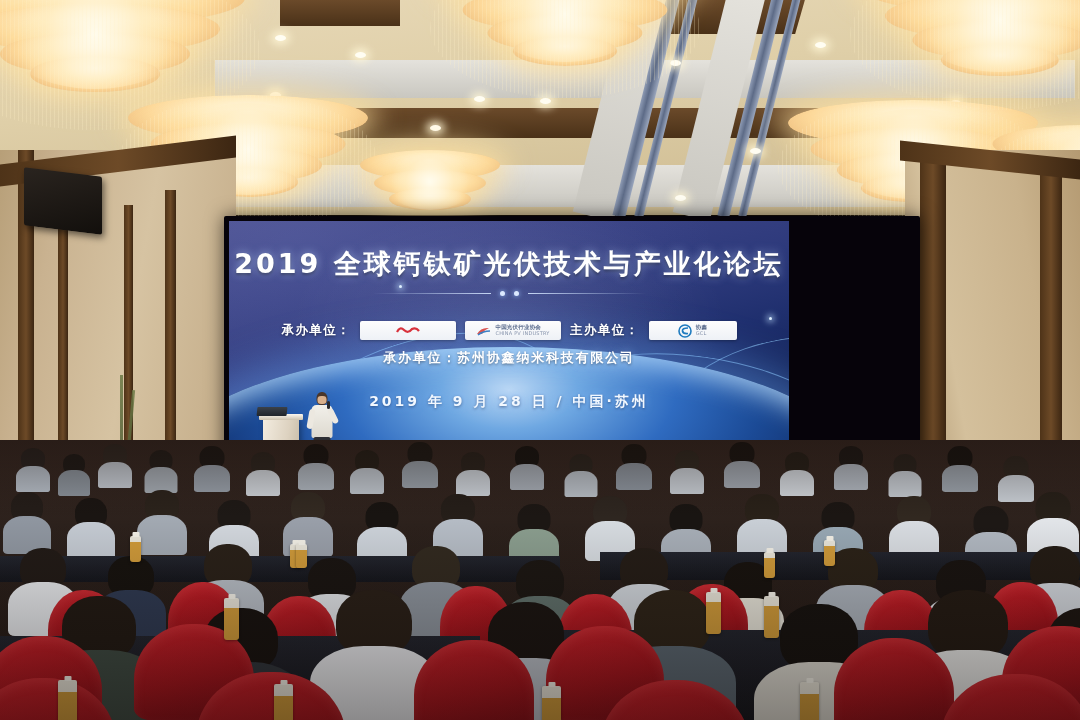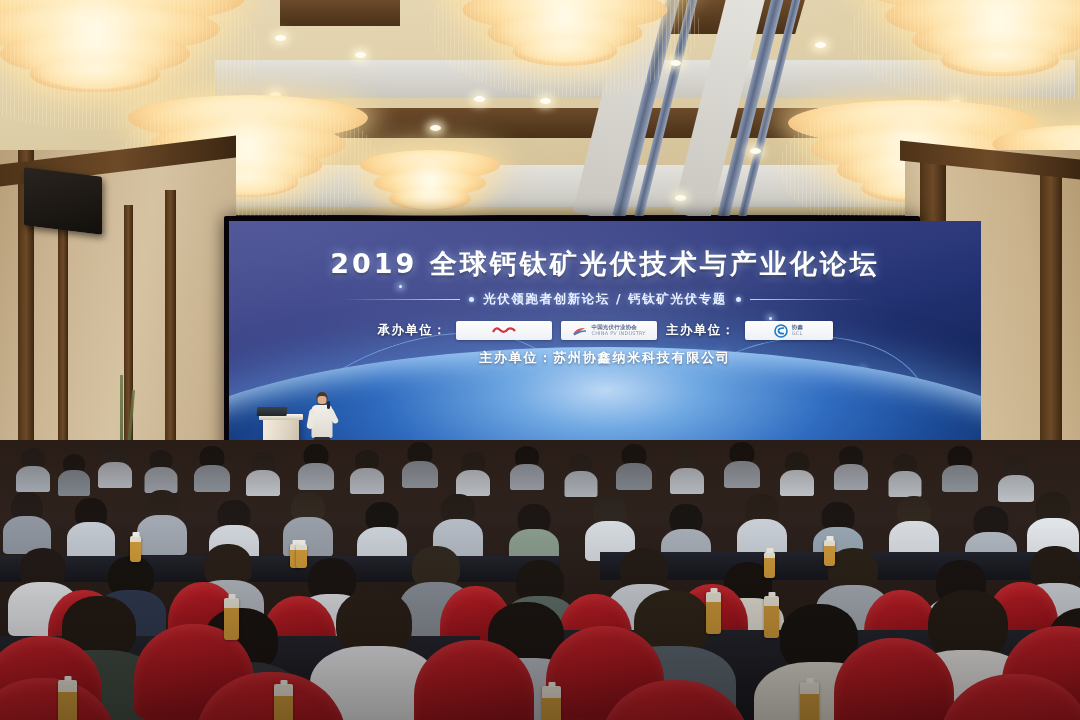--- a/index.html
+++ b/index.html
@@ -33,21 +33,21 @@
   .wall-right{position:absolute;left:905px;top:150px;width:175px;height:340px;
     background:linear-gradient(260deg,#b49a72 0%,#c9b28c 30%,#d4c09c 70%,#a88e68 100%);}
   .wood-trim{position:absolute;background:linear-gradient(90deg,#4e3318,#6d4a27 50%,#3c2612);}
   .speaker-box{position:absolute;background:linear-gradient(160deg,#2a241f,#120f0c);
     border-radius:2px;box-shadow:2px 3px 7px rgba(0,0,0,.55);}
   .plant{position:absolute;width:3px;background:linear-gradient(180deg,#6d7a46,#4a5530);opacity:.85;}
 
   
   .screen-frame{position:absolute;left:224px;top:216px;width:696px;height:248px;
     background:#06030a;border-radius:2px;box-shadow:0 0 18px rgba(0,0,0,.6);}
-  .screen{position:absolute;left:229px;top:221px;width:752px;height:238px;overflow:hidden;
+  .screen{position:absolute;left:229px;top:221px;width:560px;height:238px;overflow:hidden;
     background:linear-gradient(165deg,#4a4f8e 0%,#3c4486 22%,#2e3a7c 45%,#1f2f6e 62%,#15265c 78%,#0c1940 100%);}
   .screen .vign{position:absolute;inset:0;
     background:radial-gradient(ellipse at 50% 40%,rgba(255,255,255,.09) 0%,rgba(0,0,0,0) 55%),
                radial-gradient(ellipse at 12% 8%,rgba(120,130,200,.22),rgba(0,0,0,0) 60%);}
   .globe{position:absolute;left:-12%;bottom:-128px;width:124%;height:240px;border-radius:50%;
     background:radial-gradient(ellipse at 50% 18%,#bcd8f5 0%,#6fa8e2 14%,#2f6bc0 34%,#1b4a96 52%,#102a63 72%,#08163c 100%);
     box-shadow:0 -8px 40px 8px rgba(110,175,255,.42);}
   .globe-rim{position:absolute;left:-12%;bottom:-128px;width:124%;height:240px;border-radius:50%;
     box-shadow:inset 0 9px 26px rgba(190,225,255,.78);}
   .arc{position:absolute;border:1.5px solid rgba(150,210,255,.55);border-radius:50%;
@@ -255,21 +255,20 @@
     <div class="spark" style="left:92px;top:170px;"></div>
 
     <div class="globe"></div>
     <div class="globe-rim"></div>
 
     <div class="scr-title">2019 全球钙钛矿光伏技术与产业化论坛</div>
 
     <div class="scr-sub-row">
       <div class="rule"></div>
       <div class="dot"></div>
-      <div class="scr-sub">光伏领跑者创新论坛 / 钙钛矿光伏专题</div>
       <div class="dot"></div>
       <div class="rule r"></div>
     </div>
 
     <div class="org-row">
       <span class="org-lbl">承办单位：</span>
       <span class="logo-box lb1">
         <svg class="lmark" width="26" height="11" viewBox="0 0 26 11">
           <path d="M2 7 Q5 1 9 5 T17 4 Q21 2 24 6" stroke="#d8323c" stroke-width="2.2" fill="none"></path>
         </svg>
@@ -288,21 +287,22 @@
         <svg class="lmark" width="14" height="14" viewBox="0 0 14 14">
           <circle cx="7" cy="7" r="6" fill="none" stroke="#1f7bbf" stroke-width="1.6"></circle>
           <path d="M10 4 Q4 4 4.5 7 Q5 10 10 9.5" fill="none" stroke="#1f7bbf" stroke-width="1.7"></path>
         </svg>
         <span class="ltxt">
           <b>协鑫</b><span>GCL</span>
         </span>
       </span>
     </div>
 
-    <div class="host-line">主办单位：苏州协鑫纳米科技有限公司</div>
+    <div class="host-line">承办单位：苏州协鑫纳米科技有限公司</div>
+    <div class="date-line">2019 年 9 月 28 日 / 中国·苏州</div>
   </div>
 
   <div class="podium">
     <div class="podium-top"></div>
     <div class="laptop"></div>
     <div class="podium-logo">
       <span class="pl-mark"></span>
       <span class="pl-txt">协鑫</span>
     </div>
   </div>

